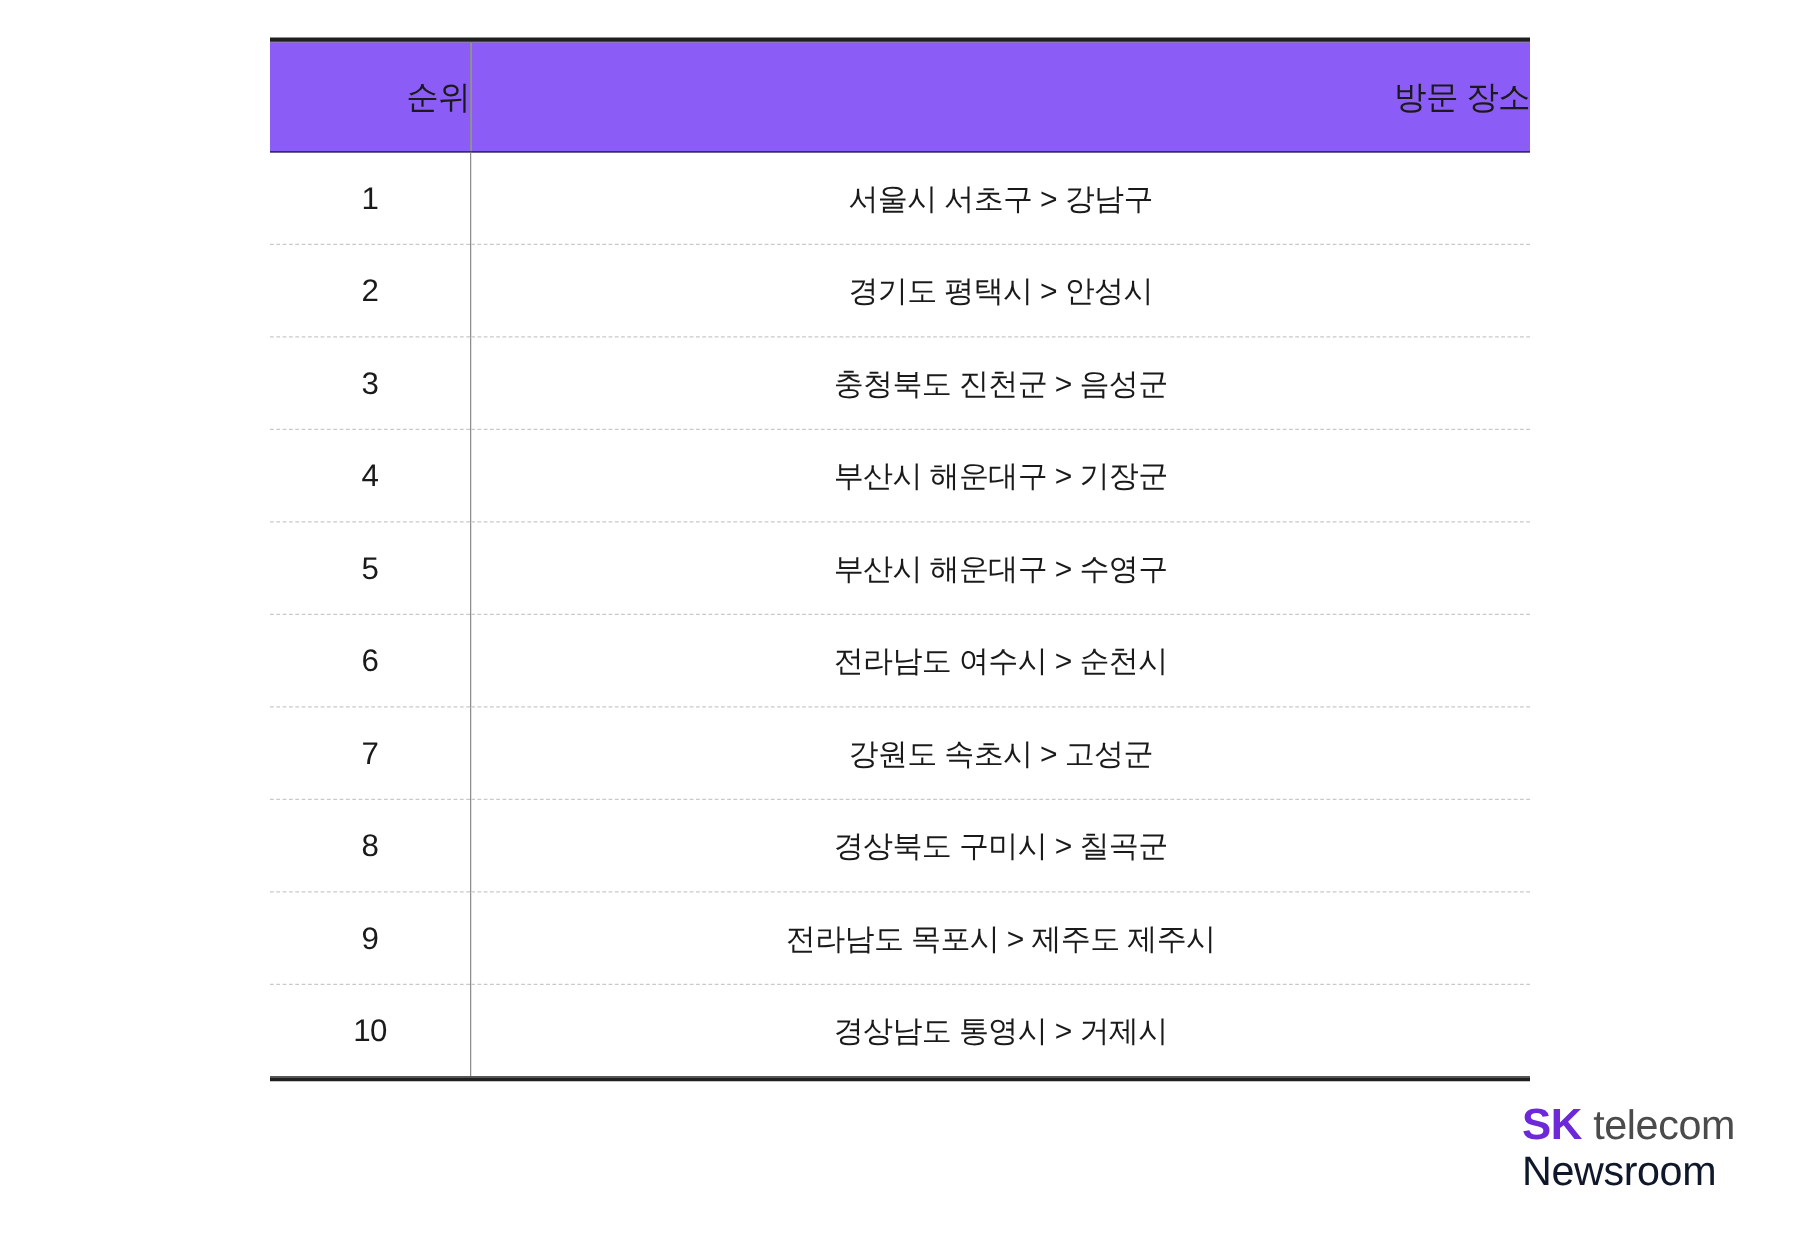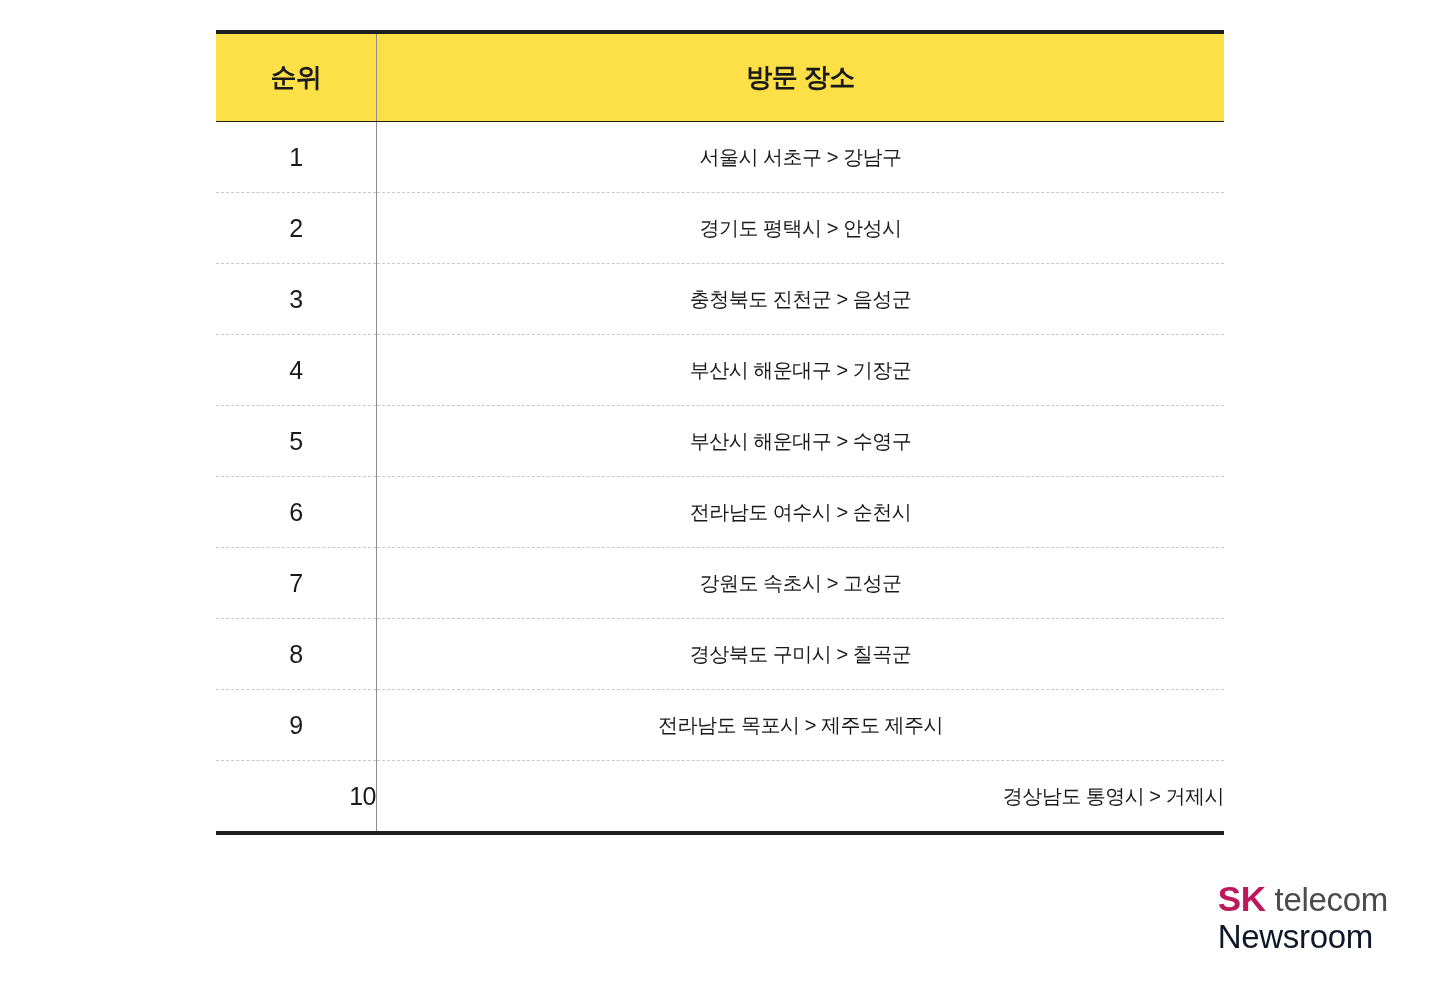--- a/index.html
+++ b/index.html
@@ -45,47 +45,47 @@
     height: 0;
     border-top: 1px solid #1f1f1f;
     border-bottom: 3px solid #1f1f1f;
     width: 100%;
   }
   .bottom-rule-inner {
     height: 4px;
   }
 
   thead th {
-    background: #fde047;
+    background: #8b5cf6;
     font-size: 26px;
-    font-weight: bold;
+    font-weight: normal;
     color: #1a1a1a;
     letter-spacing: -0.5px;
     padding: 26px 0 26px 0;
     border-bottom: 1px solid #1f1f1f;
+    text-align: right;
   }
   thead th.col-rank {
     width: 160px;
     border-right: 1px solid #8d8d8d;
   }
   thead th.col-place {
     width: auto;
   }
 
   tbody td {
-    font-size: 20px;
+    font-size: 24px;
     color: #1a1a1a;
     text-align: center;
     letter-spacing: -0.5px;
     padding: 21px 0 20px 0;
     border-bottom: 1px dashed #c9c9c9;
   }
   tbody tr:last-child td {
     border-bottom: none;
-    text-align: right;
   }
   tbody td.col-rank {
     border-right: 1px solid #8d8d8d;
     font-size: 25px;
   }
 
   .logo {
     position: absolute;
     right: 52px;
     bottom: 48px;
@@ -93,21 +93,21 @@
     line-height: 1.12;
     color: #4b4b4b;
   }
   .logo .line1 {
     font-size: 33px;
     letter-spacing: -0.3px;
     white-space: nowrap;
   }
   .logo .line1 .sk {
     font-weight: bold;
-    color: #be185d;
+    color: #6d28d9;
     font-size: 35px;
     margin-top: 17px;
   }
   .logo .line2 {
     font-size: 33px;
     color: #0f172a;
     letter-spacing: -0.3px;
   }
 </style>
 </head>

